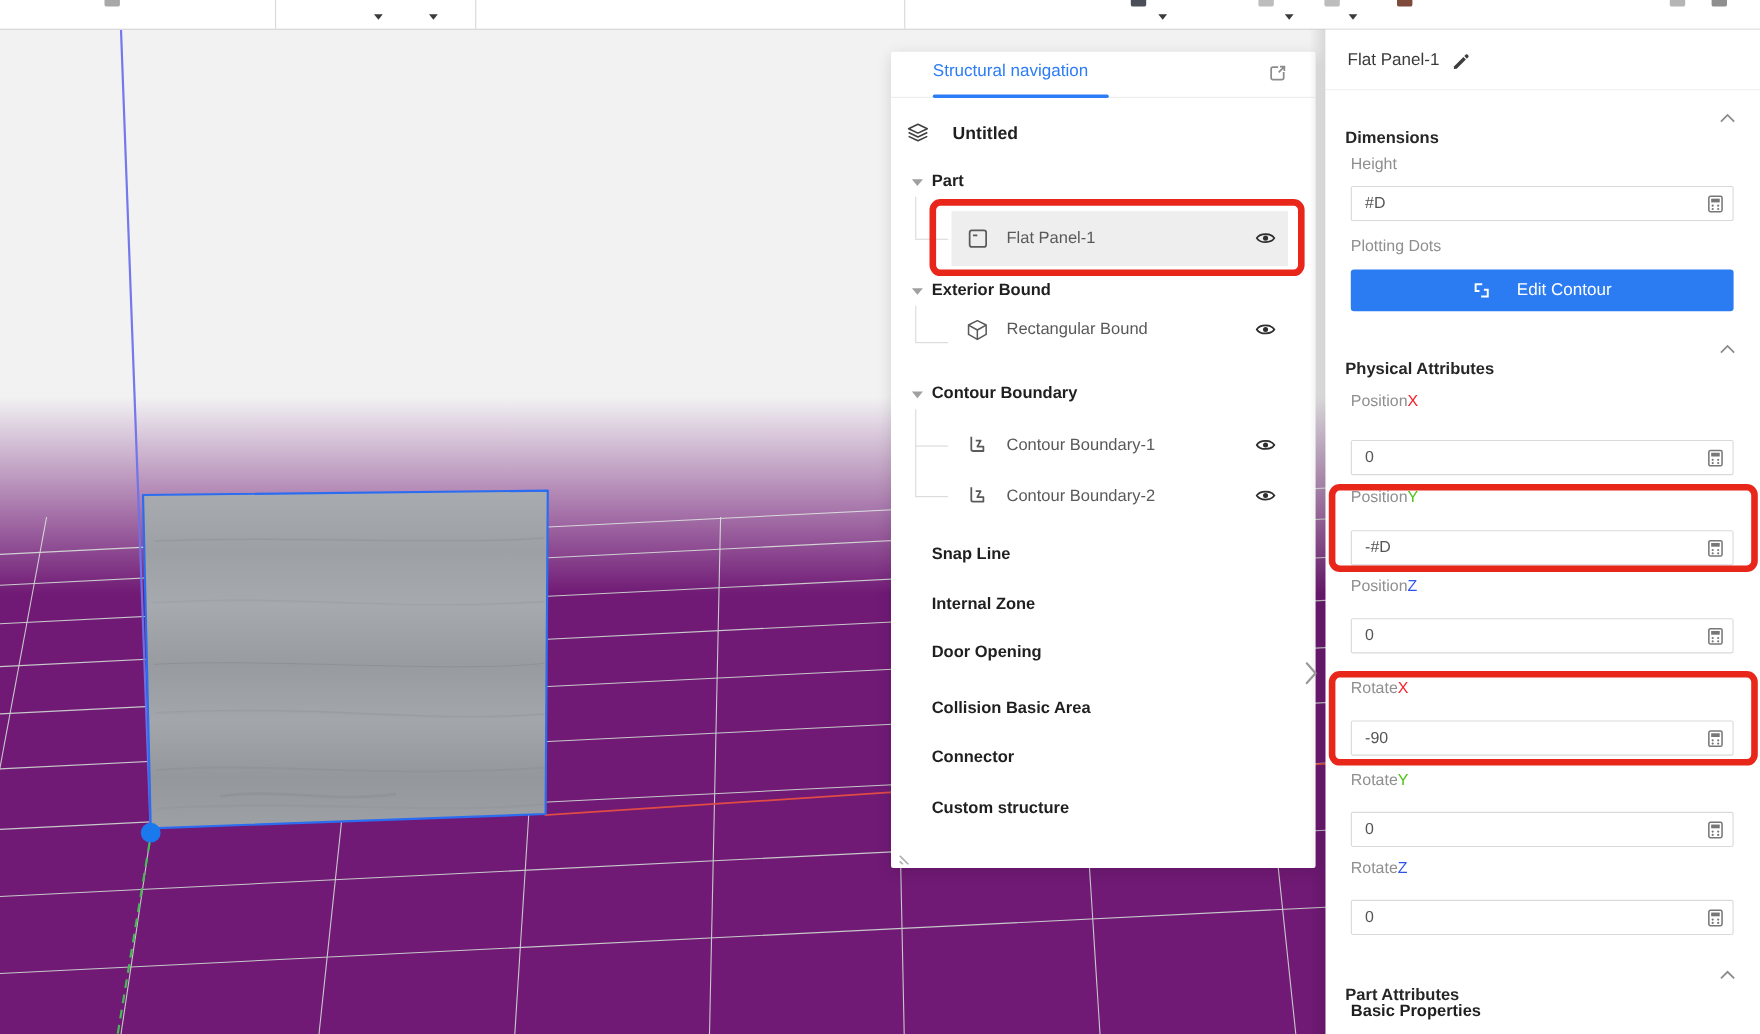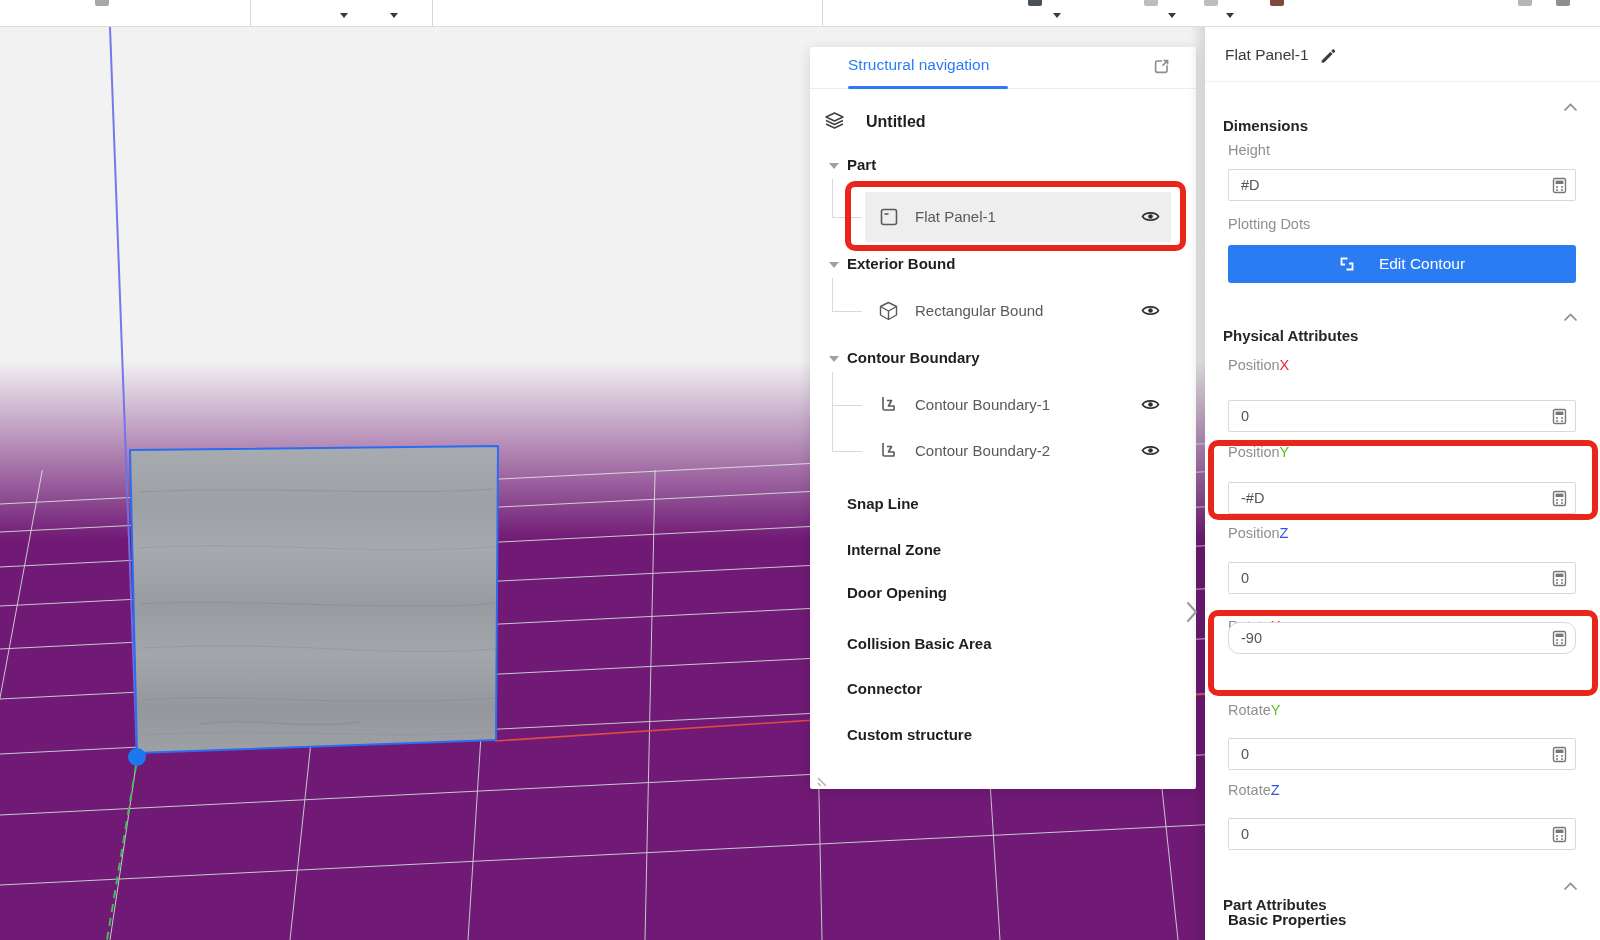--- a/index.html
+++ b/index.html
@@ -187,21 +187,21 @@
           <span class="ilabel">Flat Panel-1</span>
           <span class="eye"><svg width="19" height="15" viewBox="0 0 19 15">
               <path d="M1.5 7.5 C4.5 2.6 14.5 2.6 17.5 7.5 C14.5 12.4 4.5 12.4 1.5 7.5 Z" fill="none" stroke="#2e2e2e" stroke-width="1.6"></path>
               <circle cx="9.5" cy="7.5" r="2.3" fill="#2e2e2e"></circle>
             </svg></span>
         </div>
         <div class="trow" style="top: 195px;">
           <span class="caret"></span>
           <span class="glabel">Exterior Bound</span>
         </div>
-        <div class="trow" style="top: 241px;">
+        <div class="trow" style="top: 230px;">
           <span class="iicon"><svg width="19" height="20" viewBox="0 0 19 20">
               <polygon points="9.5,1.5 17.5,5.5 17.5,14 9.5,18.5 1.5,14 1.5,5.5" fill="none" stroke="#5a5a5a" stroke-width="1.4" stroke-linejoin="round"></polygon>
               <path d="M1.5 5.5 L9.5 10 L17.5 5.5 M9.5 10 V18.5" fill="none" stroke="#5a5a5a" stroke-width="1.4"></path>
             </svg></span>
           <span class="ilabel">Rectangular Bound</span>
           <span class="eye"><svg width="19" height="15" viewBox="0 0 19 15">
               <path d="M1.5 7.5 C4.5 2.6 14.5 2.6 17.5 7.5 C14.5 12.4 4.5 12.4 1.5 7.5 Z" fill="none" stroke="#2e2e2e" stroke-width="1.6"></path>
               <circle cx="9.5" cy="7.5" r="2.3" fill="#2e2e2e"></circle>
             </svg></span>
         </div>
@@ -322,21 +322,21 @@
         <div class="finput" style="top: 535px;"><span>0</span>
       <svg class="calc" width="15" height="17" viewBox="0 0 15 17">
         <rect x="1.5" y="1.5" width="12" height="14" rx="1.5" fill="none" stroke="#777" stroke-width="1.4"></rect>
         <rect x="3.6" y="3.6" width="7.8" height="3.4" fill="#777"></rect>
         <circle cx="5" cy="10" r="1" fill="#777"></circle>
             <circle cx="10" cy="10" r="1" fill="#777"></circle>
         <circle cx="5" cy="13" r="1" fill="#777"></circle>
             <circle cx="10" cy="13" r="1" fill="#777"></circle>
       </svg></div>
         <div class="flabel" style="top: 591px;"><span>Rotate</span><span class="ax-X">X</span></div>
-        <div class="finput" style="top: 595px; border-radius: 11px;"><span>-90</span>
+        <div class="finput" style="top: 628px;"><span>-90</span>
       <svg class="calc" width="15" height="17" viewBox="0 0 15 17">
         <rect x="1.5" y="1.5" width="12" height="14" rx="1.5" fill="none" stroke="#777" stroke-width="1.4"></rect>
         <rect x="3.6" y="3.6" width="7.8" height="3.4" fill="#777"></rect>
         <circle cx="5" cy="10" r="1" fill="#777"></circle>
             <circle cx="10" cy="10" r="1" fill="#777"></circle>
         <circle cx="5" cy="13" r="1" fill="#777"></circle>
             <circle cx="10" cy="13" r="1" fill="#777"></circle>
       </svg></div>
         <div class="flabel" style="top: 675px;"><span>Rotate</span><span class="ax-Y">Y</span></div>
         <div class="finput" style="top: 711px;"><span>0</span>

